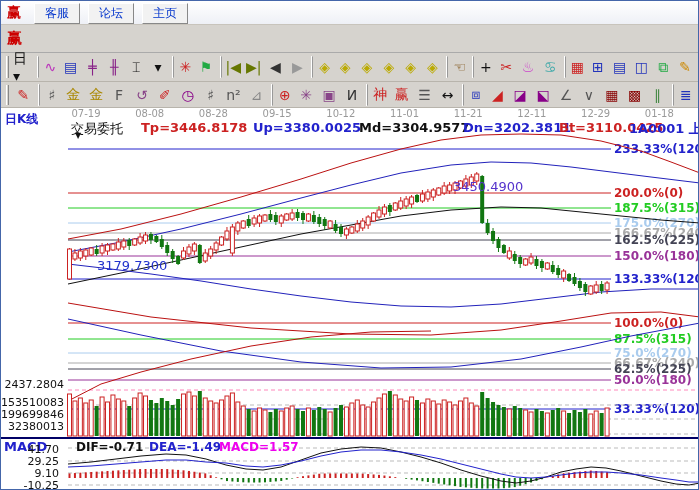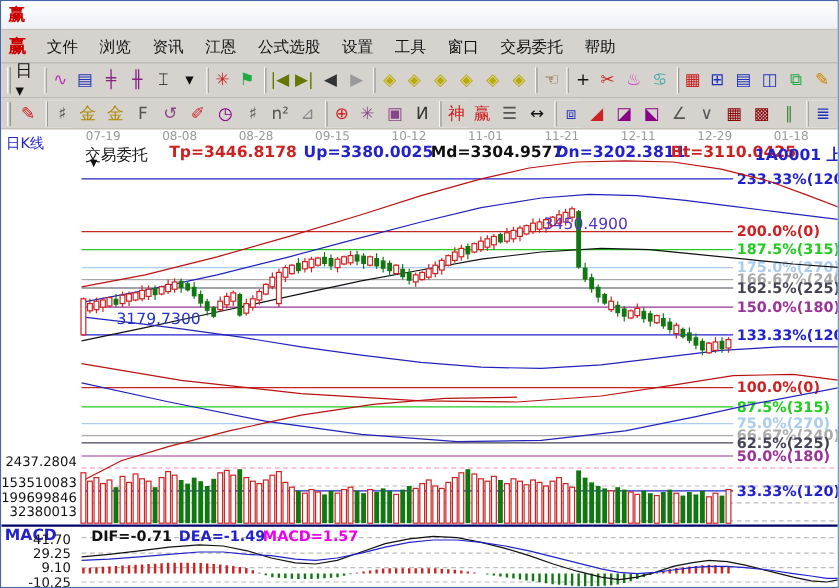--- a/index.html
+++ b/index.html
@@ -34,36 +34,25 @@
   .sym{font-size:13px;color:#2222cc;font-weight:bold;}
   svg{display:block;}
 </style>
 </head>
 <body>
 
 <div class="app">
 
   <div class="titlebar">
     <span class="logo">赢</span>
+    <span id="titlebar-buttons"><button class="tbtn">客服</button><button class="tbtn">论坛</button><button class="tbtn">主页</button></span>
   </div>
 
   <div class="menubar">
     <span class="logo">赢</span>
-    <span id="menu-items" style="display:flex">
-        <span class="mi">文件</span>
-        <span class="mi">浏览</span>
-        <span class="mi">资讯</span>
-        <span class="mi">江恩</span>
-        <span class="mi">公式选股</span>
-        <span class="mi">设置</span>
-        <span class="mi">工具</span>
-        <span class="mi">窗口</span>
-        <span class="mi">交易委托</span>
-        <span class="mi">帮助</span>
-      </span>
   </div>
 
   <div class="toolbar tb1" id="toolbar-row1">
       <span class="grip"></span>
       <span class="ico" style="color: rgb(17, 17, 17);">日 ▾</span>
       <span class="ico sep" style="color: rgb(187, 51, 187);">∿</span>
       <span class="ico" style="color: rgb(34, 51, 187);">▤</span>
       <span class="ico" style="color: rgb(136, 34, 136);">╪</span>
       <span class="ico" style="color: rgb(136, 34, 136);">╫</span>
       <span class="ico" style="color: rgb(17, 17, 17);">⌶</span>
@@ -583,21 +572,21 @@
         <line x1="584.35" y1="477" x2="584.35" y2="470.065" stroke="#cc2222" stroke-width="2"></line>
         <line x1="589.78" y1="477" x2="589.78" y2="469.52200000000005" stroke="#cc2222" stroke-width="2"></line>
         <line x1="595.2099999999999" y1="477" x2="595.2099999999999" y2="470.02099999999996" stroke="#cc2222" stroke-width="2"></line>
         <line x1="600.64" y1="477" x2="600.64" y2="470.564" stroke="#cc2222" stroke-width="2"></line>
         <line x1="606.0699999999999" y1="477" x2="606.0699999999999" y2="471.21400000000006" stroke="#cc2222" stroke-width="2"></line>
         <polyline points="67,463 90,461 115,458 140,455 165,453 185,454 205,458 225,464 245,468 262,469 280,466 300,459 320,452 340,448 360,446 380,447 400,451 420,456 440,462 460,469 480,475 500,480 515,482 530,480 545,476 560,471 575,468 590,466 605,467 620,470 640,475 660,480 675,483 688,484 699,482" fill="none" stroke="#111111" stroke-width="1"></polyline>
         <polyline points="67,466 90,465 115,463 140,461 165,459 185,459 205,461 225,462 245,465 262,466 280,464 300,460 320,455 340,451 360,449 380,449 400,451 420,454 440,458 460,463 480,468 500,473 515,476 530,477 545,476 560,474 575,472 590,471 605,471 620,472 640,474 660,477 675,479 688,481 699,481" fill="none" stroke="#2222cc" stroke-width="1"></polyline>
       </svg>
 
     
-    <span class="abs blue" style="left:4px;top:3px;font-size:12px;font-weight:normal;">日K线</span>
+    <span class="abs blue" style="left:4px;top:3px;font-size:12px;font-weight:bold;">日K线</span>
     <span class="abs glabel right63" style="top:270px;">2437.2804</span>
     <span class="abs glabel right63" style="top:288px;">153510083</span>
     <span class="abs glabel right63" style="top:300px;">199699846</span>
     <span class="abs glabel right63" style="top:312px;">32380013</span>
     <span class="abs blue" style="left:3px;top:331px;font-size:13px;font-weight:bold;">MACD</span>
     <span class="abs glabel right58" style="top:335px;">41.70</span>
     <span class="abs glabel right58" style="top:347px;">29.25</span>
     <span class="abs glabel right58" style="top:359px;">9.10</span>
     <span class="abs glabel right58" style="top:371px;">-10.25</span>
 

